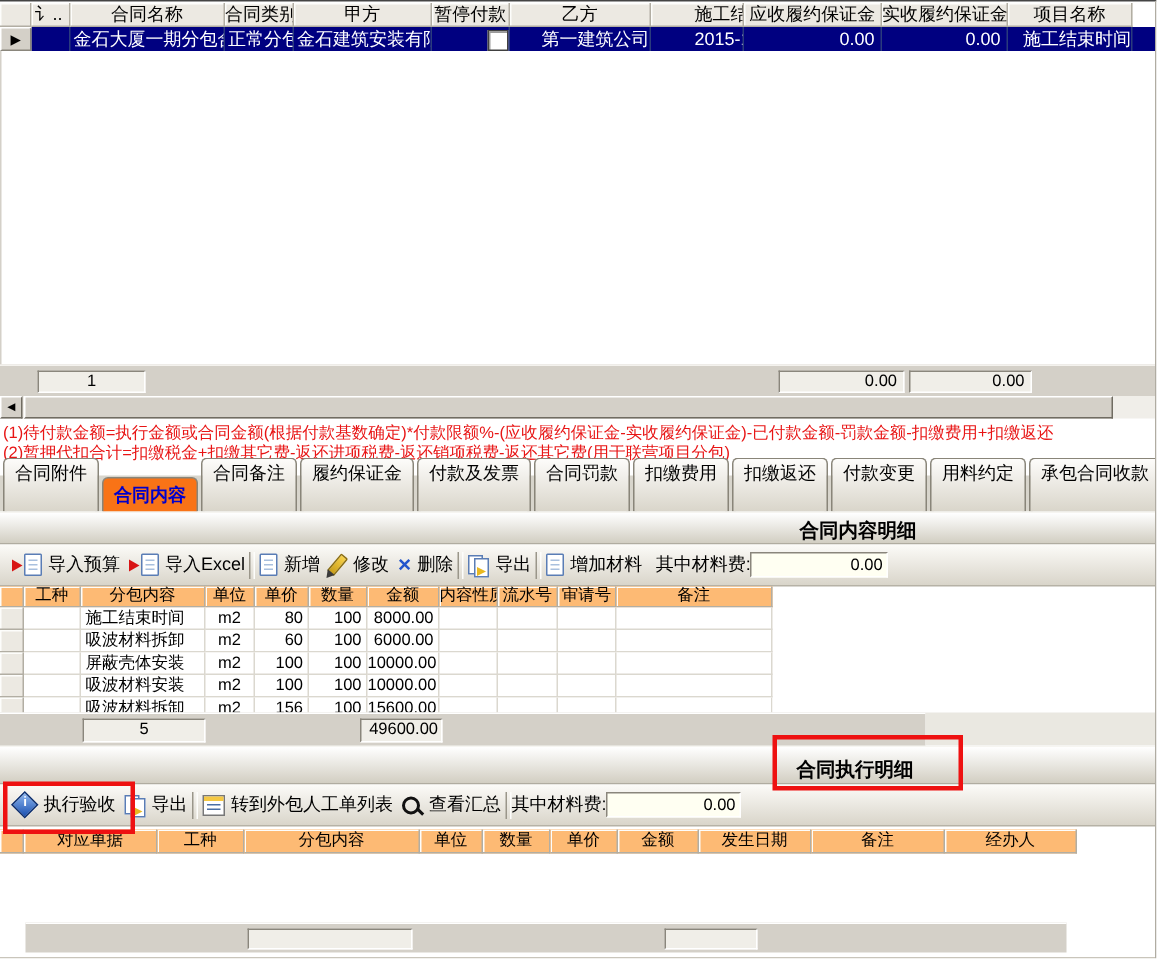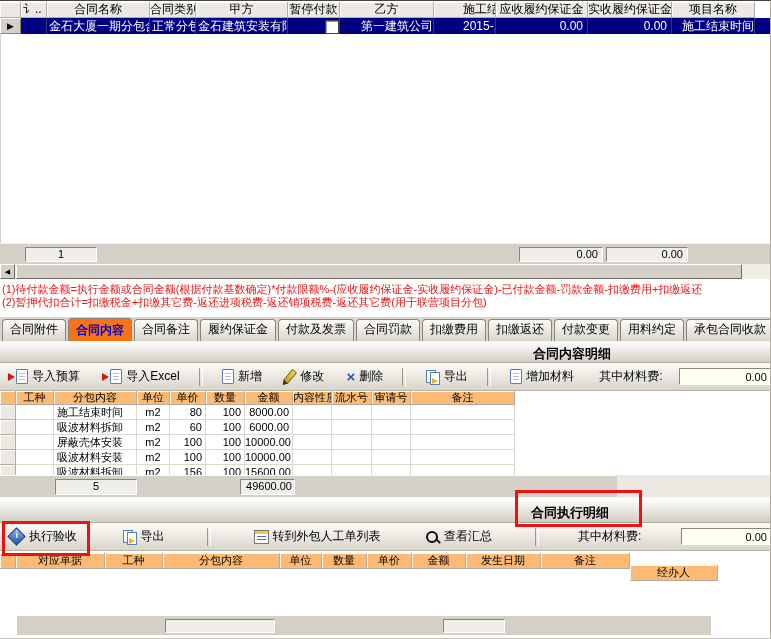--- a/index.html
+++ b/index.html
@@ -32,30 +32,30 @@
   .sb-btn{position:absolute;left:0;top:0;width:15px;height:15px;background:#d4d0c8;border:1px solid;
       border-color:#fff #706c62 #706c62 #fff;box-sizing:border-box;text-align:center;font-size:7px;line-height:13px;}
   .sb-thumb{position:absolute;left:16px;top:0;width:726px;height:15px;background:#d4d0c8;border:1px solid;
       border-color:#fff #706c62 #706c62 #fff;box-sizing:border-box;}
   
   .notes{top:279px;left:0;width:771px;height:37px;background:#fff;color:#e81515;
       font-size:11px;line-height:13px;padding:3px 0 0 2px;box-sizing:border-box;white-space:nowrap;}
   
   .tabbar{top:316px;left:0;width:771px;height:24px;background:#d8d5cc;display:flex;align-items:flex-end;
       gap:2px;padding-left:2px;box-sizing:border-box;}
-  .tab{box-sizing:border-box;height:22px;line-height:19px;padding:0 7px;font-size:12px;white-space:nowrap;
+  .tab{box-sizing:border-box;height:36px;line-height:19px;padding:0 7px;font-size:12px;white-space:nowrap;
       background:linear-gradient(#fdfcfa,#d9d5ca);border:1px solid #898579;border-bottom:none;
       border-radius:4px 4px 0 0;}
   .tab.active{height:23px;line-height:22px;background:#f97316;color:#0000cc;font-weight:bold;}
   
   .sec-hdr{left:0;width:771px;background:linear-gradient(#ffffff,#d2cec2);border-top:1px solid #f6f5f1;
       border-bottom:1px solid #b0aca0;box-sizing:border-box;}
   .sec-title{position:absolute;font-size:13px;font-weight:bold;white-space:nowrap;}
   .toolbar{left:0;width:771px;background:linear-gradient(#fcfbf8,#d9d5ca);border-bottom:1px solid #b6b2a6;
-      display:flex;align-items:center;gap:12px;padding-left:5px;box-sizing:border-box;justify-content:space-between;}
+      display:flex;align-items:center;gap:0;padding-left:5px;box-sizing:border-box;}
   .tbtn{display:flex;align-items:center;gap:4px;padding:2px 3px;white-space:nowrap;font-size:12px;}
   .tsep{width:2px;height:18px;border-left:1px solid #9a968a;border-right:1px solid #fdfdfb;}
   .fee-input{box-sizing:border-box;width:92px;height:17px;background:#fffff2;border:1px solid;
       border-color:#8a867c #fff #fff #8a867c;font-size:11px;text-align:right;padding-right:3px;
       font-family:"Liberation Sans","DejaVu Sans",sans-serif;}
   
   .i-doc{position:relative;width:10px;height:13px;background:#fff;border:1px solid #5a7db5;border-radius:1px;flex:none;}
   .i-doc::after{content:"";position:absolute;left:2px;right:2px;top:3px;height:1px;background:#a9c0de;
       box-shadow:0 3px 0 #a9c0de,0 6px 0 #a9c0de;}
   .i-arr-red{width:0;height:0;border-left:7px solid #d81414;border-top:4px solid transparent;
@@ -87,21 +87,21 @@
       white-space:nowrap;overflow:hidden;}
   .g-row{display:flex;background:#fff;}
   .gd{box-sizing:border-box;border-right:1px solid #dbd8cf;border-bottom:1px solid #dbd8cf;font-size:11px;
       line-height:14px;white-space:nowrap;overflow:hidden;}
   .gd.selcell{background:#ece9e2;border-right:1px solid #b2aea3;border-bottom:1px solid #b2aea3;
       box-shadow:inset 1px 1px 0 #fdfdfb;}
   .gd.ctr{text-align:center;}.gd.rgt{text-align:right;padding-right:3px;}.gd.lft{text-align:left;padding-left:3px;}
   .c0{width:16px;}.c1{width:38px;}.c2{width:83px;}.c3{width:33px;}.c4{width:36px;}.c5{width:39px;}
   .c6{width:48px;}.c7{width:39px;}.c8{width:40px;}.c9{width:39px;}.c10{width:104px;}
   .e0{width:16px;}.e1{width:89px;}.e2{width:58px;}.e3{width:117px;}.e4{width:42px;}.e5{width:45px;}
-  .e6{width:45px;}.e7{width:54px;}.e8{width:75px;}.e9{width:89px;}.e10{width:88px;margin-top:12px;}
+  .e6{width:45px;}.e7{width:54px;}.e8{width:75px;}.e9{width:89px;}.e10{width:88px;}
   .summary{background:#d4d0c8;border-top:1px solid #fff;}
   .anno{position:absolute;border:3px solid #ee1111;z-index:10;background:transparent;}
   .bottom-edge{top:634px;left:0;width:771px;height:5px;background:#fff;border-bottom:2px solid #c9c5bb;box-sizing:border-box;}
 </style>
 </head>
 <body>
 
 <div id="root">
 
   <div class="abs tg-header">

